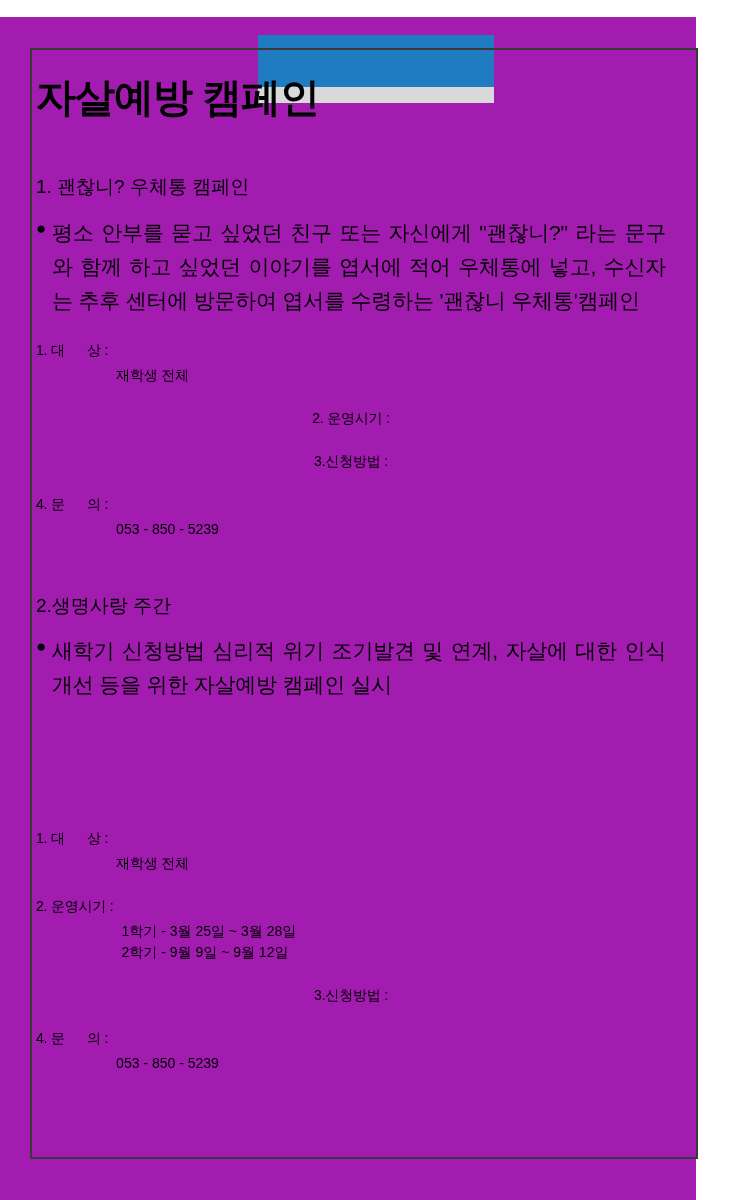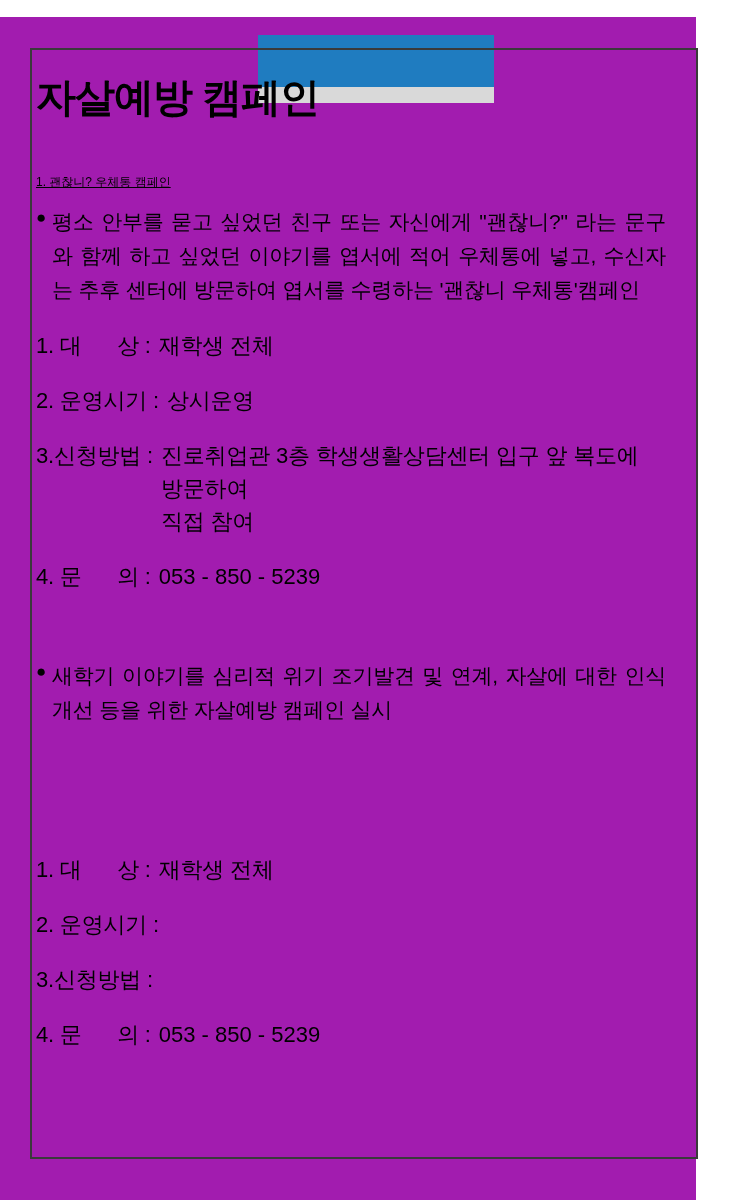--- a/index.html
+++ b/index.html
@@ -69,25 +69,24 @@
     margin: 0 0 0 0;
     line-height: 1.2;
     color: #000;
   }
 
   .section {
     margin-top: 0;
   }
 
   .section-heading {
-    font-size: 12px;
+    font-size: 19px;
     font-weight: normal;
     color: #000;
     line-height: 1.5;
-    text-decoration: underline;
   }
 
   .bullet-row {
     display: flex;
     align-items: flex-start;
     margin-top: 14px;
   }
   .bullet-dot {
     flex: 0 0 auto;
     width: 16px;
@@ -101,32 +100,34 @@
     line-height: 1.62;
     color: #000;
     text-align: justify;
     letter-spacing: -0.2px;
   }
 
   .field-row {
     display: flex;
     align-items: flex-start;
     margin-top: 22px;
-    font-size: 22px;
+    font-size: 14px;
     line-height: 1.5;
+    justify-content: center;
   }
   .field-label {
     flex: 0 0 auto;
     white-space: pre;
     letter-spacing: -0.2px;
   }
   .field-value {
     flex: 1 1 auto;
     letter-spacing: -0.2px;
     white-space: pre-line;
+    margin-top: 25px;
   }
   .field-value.indent {
     padding-left: 8px;
   }
 
   .spacer-lg { height: 52px; }
   .spacer-xl { height: 104px; }
 
   .mono-ish {
     letter-spacing: 0px;
@@ -156,53 +157,53 @@
         <div class="bullet-text">평소 안부를 묻고 싶었던 친구 또는 자신에게 "괜찮니?" 라는 문구와 함께 하고 싶었던 이야기를 엽서에 적어 우체통에 넣고, 수신자는 추후 센터에 방문하여 엽서를 수령하는 '괜찮니 우체통'캠페인</div>
       </div>
 
       <div class="field-row">
         <div class="field-label">1. 대      상 :</div>
         <div class="field-value indent">재학생 전체</div>
       </div>
 
       <div class="field-row">
         <div class="field-label">2. 운영시기 :</div>
-        <div class="field-value indent">상시운영</div>
       </div>
 
       <div class="field-row">
         <div class="field-label">3.신청방법 :</div>
-        <div class="field-value indent">진로취업관 3층 학생생활상담센터 입구 앞 복도에 방문하여
-직접 참여</div>
       </div>
 
       <div class="field-row">
         <div class="field-label">4. 문      의 :</div>
         <div class="field-value indent mono-ish">053 - 850 - 5239</div>
       </div>
     </div>
 
     <div class="spacer-lg"></div>
 
     <div class="section">
+      <div class="section-heading">2.생명사랑 주간</div>
 
       <div class="bullet-row">
         <div class="bullet-dot">●</div>
-        <div class="bullet-text">새학기 이야기를 심리적 위기 조기발견 및 연계, 자살에 대한 인식 개선 등을 위한 자살예방 캠페인 실시</div>
+        <div class="bullet-text">새학기 신청방법 심리적 위기 조기발견 및 연계, 자살에 대한 인식 개선 등을 위한 자살예방 캠페인 실시</div>
       </div>
 
       <div class="spacer-xl"></div>
 
       <div class="field-row">
         <div class="field-label">1. 대      상 :</div>
         <div class="field-value indent">재학생 전체</div>
       </div>
 
       <div class="field-row">
         <div class="field-label">2. 운영시기 :</div>
+        <div class="field-value indent mono-ish">1학기 - 3월 25일 ~ 3월 28일
+2학기 - 9월  9일 ~  9월 12일</div>
       </div>
 
       <div class="field-row">
         <div class="field-label">3.신청방법 :</div>
       </div>
 
       <div class="field-row">
         <div class="field-label">4. 문      의 :</div>
         <div class="field-value indent mono-ish">053 - 850 - 5239</div>
       </div>

